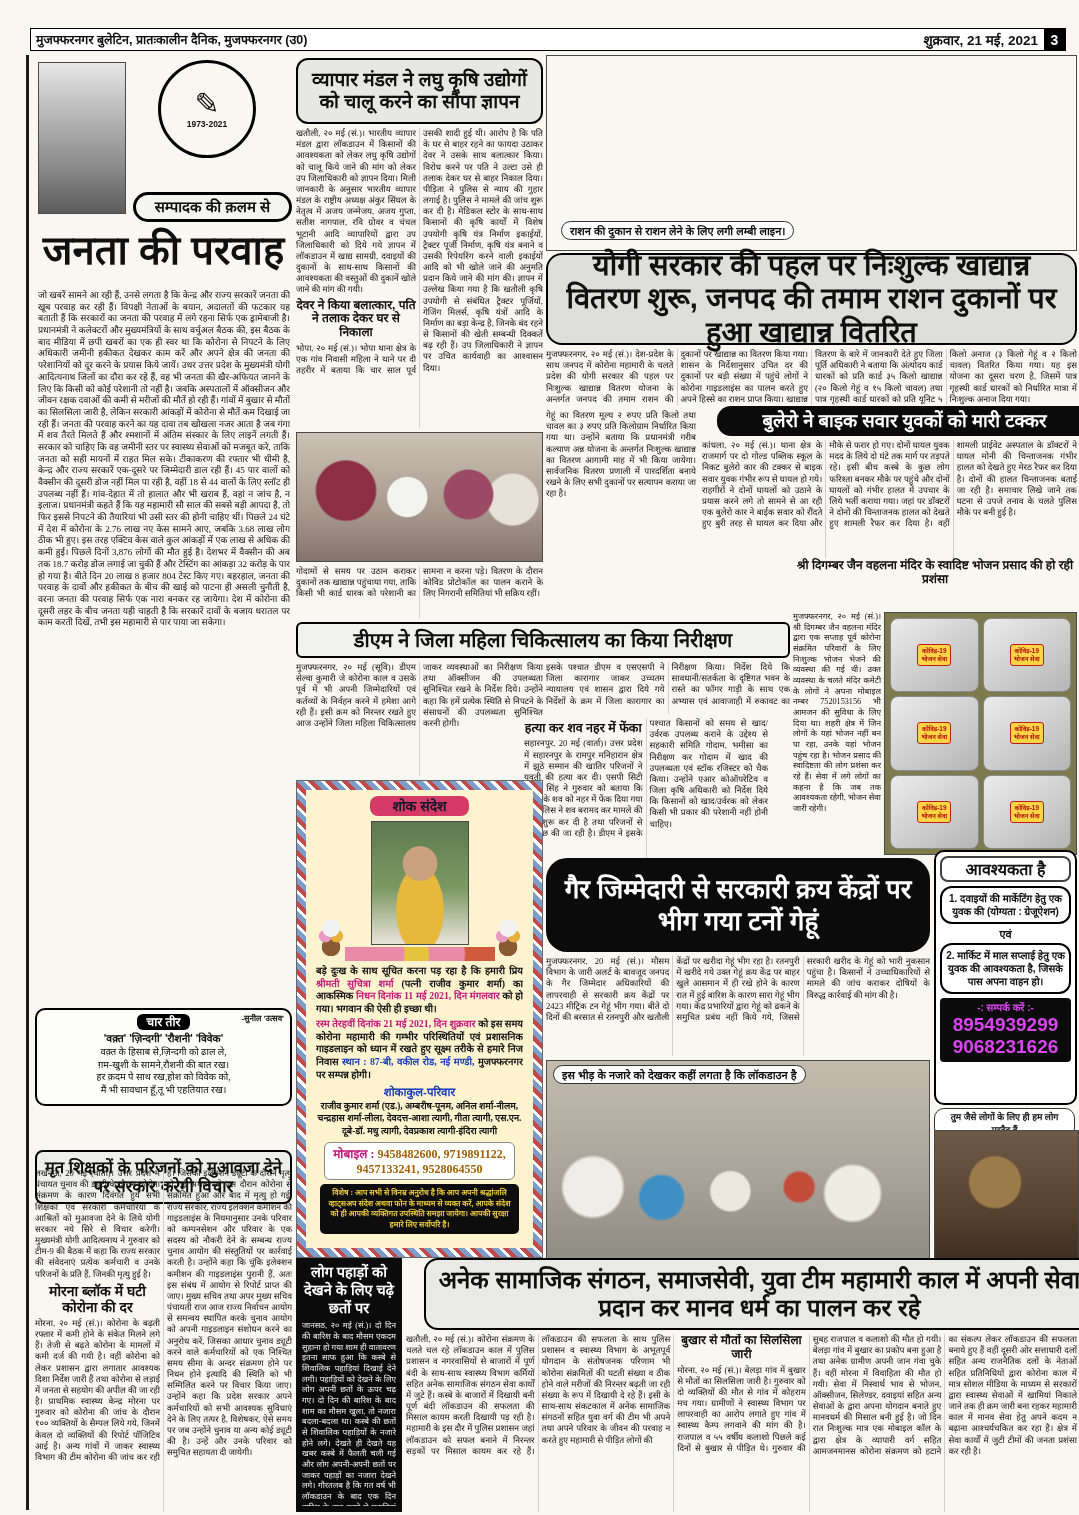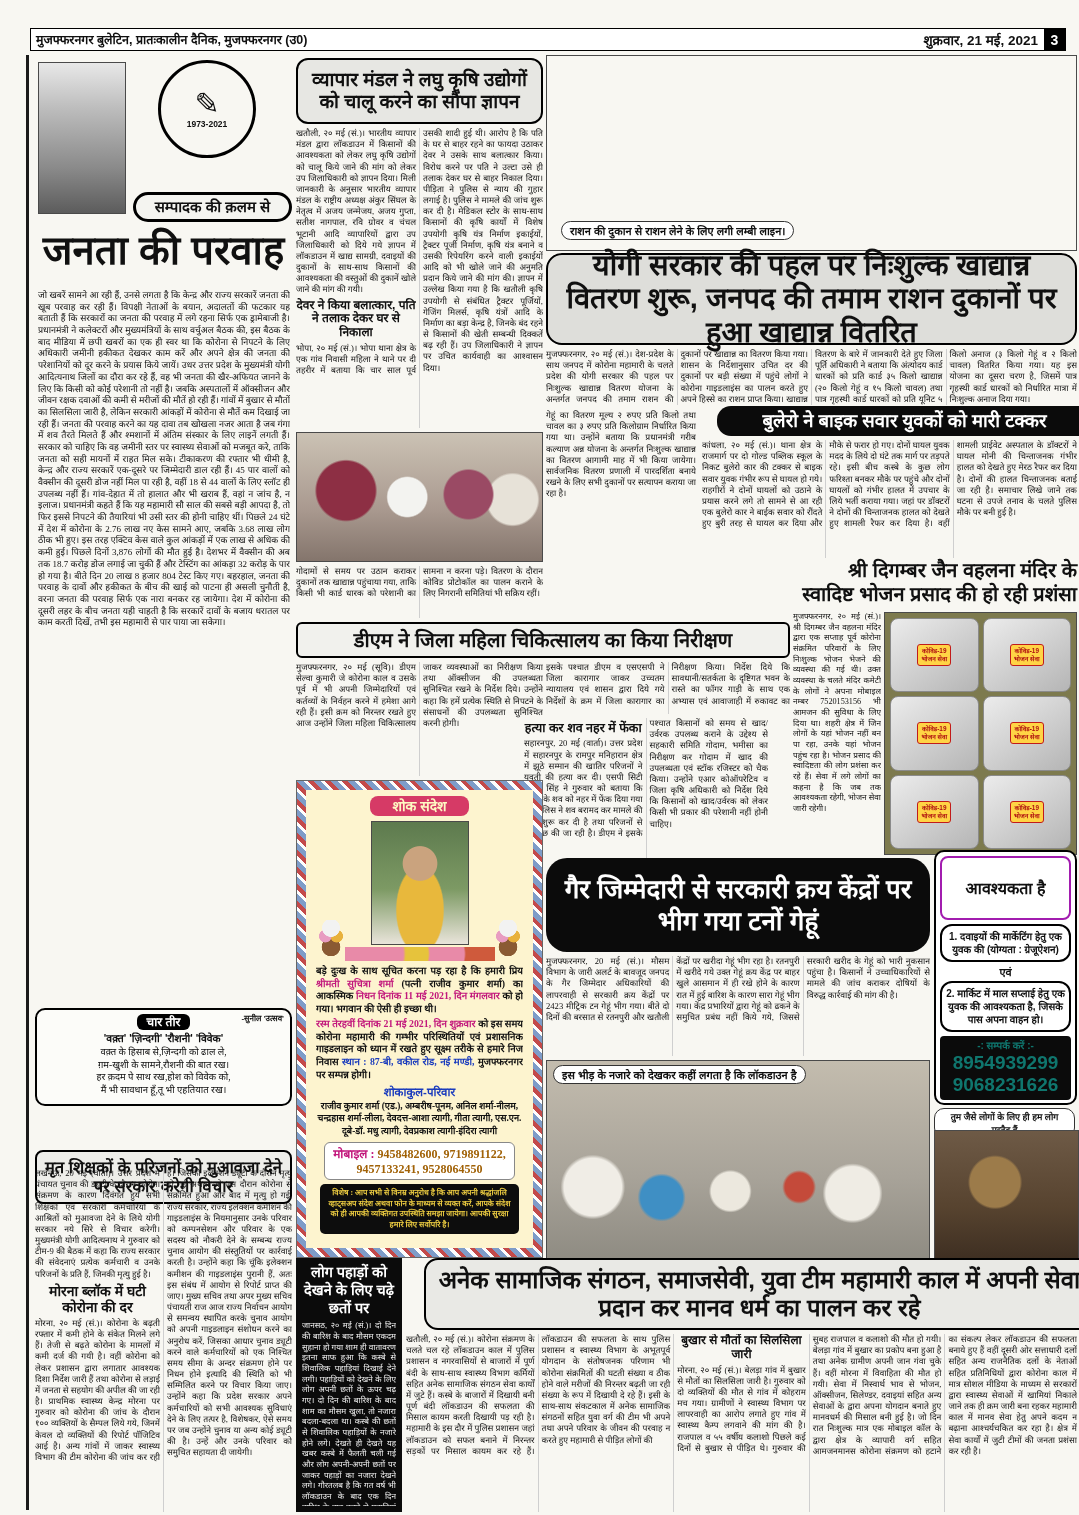--- a/index.html
+++ b/index.html
@@ -122,21 +122,21 @@
     <span>योगी सरकार की पहल पर निःशुल्क खाद्यान्न वितरण शुरू, जनपद की तमाम राशन दुकानों पर हुआ खाद्यान्न वितरित</span>
   </div>
   <div class="abs bt c4" style="left:546px;top:349px;width:531px;height:56px;">मुजफ्फरनगर, २० मई (सं.)। देश-प्रदेश के साथ जनपद में कोरोना महामारी के चलते प्रदेश की योगी सरकार की पहल पर निःशुल्क खाद्यान्न वितरण योजना के अन्तर्गत जनपद की तमाम राशन की दुकानों पर खाद्यान्न का वितरण किया गया। शासन के निर्देशानुसार उचित दर की दुकानों पर बड़ी संख्या में पहुंचे लोगों ने कोरोना गाइडलाइंस का पालन करते हुए अपने हिस्से का राशन प्राप्त किया। खाद्यान्न वितरण के बारे में जानकारी देते हुए जिला पूर्ति अधिकारी ने बताया कि अंत्योदय कार्ड धारकों को प्रति कार्ड ३५ किलो खाद्यान्न (२० किलो गेहूं व १५ किलो चावल) तथा पात्र गृहस्थी कार्ड धारकों को प्रति यूनिट ५ किलो अनाज (३ किलो गेहूं व २ किलो चावल) वितरित किया गया। यह इस योजना का दूसरा चरण है, जिसमें पात्र गृहस्थी कार्ड धारकों को निर्धारित मात्रा में निःशुल्क अनाज दिया गया।</div>
   <div class="abs bt" style="left:546px;top:410px;width:150px;height:148px;">गेहूं का वितरण मूल्य २ रुपए प्रति किलो तथा चावल का ३ रुपए प्रति किलोग्राम निर्धारित किया गया था। उन्होंने बताया कि प्रधानमंत्री गरीब कल्याण अन्न योजना के अन्तर्गत निःशुल्क खाद्यान्न का वितरण आगामी माह में भी किया जायेगा। सार्वजनिक वितरण प्रणाली में पारदर्शिता बनाये रखने के लिए सभी दुकानों पर सत्यापन कराया जा रहा है।</div>
 
   <div class="abs hblack" style="left:717px;top:406px;width:375px;height:30px;font-size:18.5px;border-radius:14px;">
     <span>बुलेरो ने बाइक सवार युवकों को मारी टक्कर</span>
   </div>
   <div class="abs bt c3" style="left:702px;top:440px;width:375px;height:118px;">कांधला, २० मई (सं.)। थाना क्षेत्र के राजमार्ग पर दो गोल्ड पब्लिक स्कूल के निकट बुलेरो कार की टक्कर से बाइक सवार युवक गंभीर रूप से घायल हो गये। राहगीरों ने दोनों घायलों को उठाने के प्रयास करने लगे तो सामने से आ रही एक बुलेरो कार ने बाईक सवार को रौंदते हुए बुरी तरह से घायल कर दिया और मौके से फरार हो गए। दोनों घायल युवक मदद के लिये दो घंटे तक मार्ग पर तड़पते रहे। इसी बीच कस्बे के कुछ लोग फरिश्ता बनकर मौके पर पहुंचे और दोनों घायलों को गंभीर हालत में उपचार के लिये भर्ती कराया गया। जहां पर डॉक्टरों ने दोनों की चिन्ताजनक हालत को देखते हुए शामली रैफर कर दिया है। वहीं शामली प्राईवेट अस्पताल के डॉक्टरों ने घायल मोनी की चिन्ताजनक गंभीर हालत को देखते हुए मेरठ रैफर कर दिया है। दोनों की हालत चिन्ताजनक बताई जा रही है। समाचार लिखे जाने तक घटना से उपजे तनाव के चलते पुलिस मौके पर बनी हुई है।</div>
 
-  <div class="abs sans" style="left:793px;top:558px;width:284px;height:50px;font-size:20px;font-weight:bold;text-align:right;line-height:1.2;">श्री दिगम्बर जैन वहलना मंदिर के स्वादिष्ट भोजन प्रसाद की हो रही प्रशंसा</div>
+  <div class="abs sans" style="left:793px;top:558px;width:284px;height:50px;font-size:12px;font-weight:bold;text-align:center;line-height:1.2;">श्री दिगम्बर जैन वहलना मंदिर के स्वादिष्ट भोजन प्रसाद की हो रही प्रशंसा</div>
   <div class="abs bt" style="left:793px;top:612px;width:88px;height:243px;font-size:8.2px;">मुजफ्फरनगर, २० मई (सं.)। श्री दिगम्बर जैन वहलना मंदिर द्वारा एक सप्ताह पूर्व कोरोना संक्रमित परिवारों के लिए निःशुल्क भोजन भेजने की व्यवस्था की गई थी। उक्त व्यवस्था के चलते मंदिर कमेटी के लोगों ने अपना मोबाइल नम्बर 7520153156 भी आमजन की सुविधा के लिए दिया था। शहरी क्षेत्र में जिन लोगों के यहां भोजन नहीं बन पा रहा, उनके यहां भोजन पहुंच रहा है। भोजन प्रसाद की स्वादिष्टता की लोग प्रशंसा कर रहे हैं। सेवा में लगे लोगों का कहना है कि जब तक आवश्यकता रहेगी, भोजन सेवा जारी रहेगी।</div>
   <div class="abs photo" style="left:884px;top:612px;width:193px;height:243px;background:#7d7a4e;display:grid;grid-template-columns:1fr 1fr;grid-template-rows:1fr 1fr 1fr;gap:4px;padding:5px;">
     <div class="tray">
         <span class="tray-label prel">कोविड-19
 भोजन सेवा</span>
       </div>
     <div class="tray">
         <span class="tray-label prel">कोविड-19
 भोजन सेवा</span>
       </div>
@@ -165,21 +165,21 @@
   <div class="abs bt c2" style="left:546px;top:662px;width:244px;height:52px;">इसके पश्चात डीएम व एसएसपी ने जिला कारागार जाकर उच्चतम न्यायालय एवं शासन द्वारा दिये गये निर्देशों के क्रम में जिला कारागार का निरीक्षण किया। निर्देश दिये कि सावधानी/सतर्कता के दृष्टिगत भवन के रास्ते का फॉगर गाड़ी के साथ एक अभ्यास एवं आवाजाही में रुकावट का निरीक्षण किया जाये, ताकि किसी अन्होनी के दृष्टिगत तत्काल सहायता दी जा सके। डीएम ने इसके पश्चात खतौली तहसील के ग्राम बकचू एवं तहसील बुढ़ाना के ग्राम का औचक निरीक्षण किया।</div>
   <div class="abs bt c2" style="left:524px;top:718px;width:244px;height:140px;">
     <span class="subhead" style="font-size:12.5px;">हत्या कर शव नहर में फेंका</span>
     <span>सहारनपुर, 20 मई (वार्ता)। उत्तर प्रदेश में सहारनपुर के रामपुर मनिहारान क्षेत्र में झूठे सम्मान की खातिर परिजनों ने युवती की हत्या कर दी। एसपी सिटी राजेश सिंह ने गुरुवार को बताया कि युवती के शव को नहर में फेंक दिया गया था। पुलिस ने शव बरामद कर मामले की जांच शुरू कर दी है तथा परिजनों से पूछताछ की जा रही है।</span>
     <span>डीएम ने इसके पश्चात किसानों को समय से खाद/उर्वरक उपलब्ध कराने के उद्देश्य से सहकारी समिति गोदाम, भमीसा का निरीक्षण कर गोदाम में खाद की उपलब्धता एवं स्टॉक रजिस्टर को चैक किया। उन्होंने एआर कोऑपरेटिव व जिला कृषि अधिकारी को निर्देश दिये कि किसानों को खाद/उर्वरक को लेकर किसी भी प्रकार की परेशानी नहीं होनी चाहिए।</span>
   </div>
 
   <div class="abs shok-border" style="left:296px;top:780px;width:247px;height:478px;">
     <div class="shok-inner">
       <div style="text-align:center;">
-        <span class="sans" style="background:#d63a66;color:#fef9c3;font-weight:bold;font-size:14px;padding:2px 22px;border-radius:8px;">शोक संदेश</span>
+        <span class="sans" style="background:#d63a66;color:#0f172a;font-weight:bold;font-size:14px;padding:2px 22px;border-radius:8px;">शोक संदेश</span>
       </div>
       <div class="abs flower" style="left:12px;top:130px;"></div>
       <div class="abs flower" style="right:12px;top:130px;"></div>
       <div class="photo" style="width:96px;height:122px;margin:6px auto 2px;background:
              radial-gradient(circle at 50% 34%,#caa37e 0 18%,transparent 19%),
              radial-gradient(ellipse at 50% 72%,#e8b83c 0 34%,transparent 36%),
              linear-gradient(180deg,#5d7a4e 0%,#7d9a64 55%,#e9e4da 100%);"></div>
       <div style="height:14px;background:
              radial-gradient(circle at 15% 50%,#e88aa8 0 28%,transparent 30%),
              radial-gradient(circle at 38% 50%,#e6c33c 0 28%,transparent 30%),
@@ -200,25 +200,25 @@
       <div style="background:#0d0d0d;color:#e8c840;border-radius:5px;margin:0 4px;font-size:7.8px;font-weight:bold;text-align:center;line-height:1.35;padding:4px 6px;">विशेष : आप सभी से विनम्र अनुरोध है कि आप अपनी श्रद्धांजलि व्हाट्सअप संदेश अथवा फोन के माध्यम से व्यक्त करें, आपके संदेश को ही आपकी व्यक्तिगत उपस्थिति समझा जायेगा। आपकी सुरक्षा हमारे लिए सर्वोपरि है।</div>
     </div>
   </div>
 
   <div class="abs hblack" style="left:546px;top:858px;width:384px;height:94px;font-size:26px;border-radius:21px;line-height:1.25;">
     <span>गैर जिम्मेदारी से सरकारी क्रय केंद्रों पर भीग गया टनों गेहूं</span>
   </div>
   <div class="abs bt c3" style="left:546px;top:956px;width:384px;height:100px;">मुजफ्फरनगर, 20 मई (सं.)। मौसम विभाग के जारी अलर्ट के बावजूद जनपद के गैर जिम्मेदार अधिकारियों की लापरवाही से सरकारी क्रय केंद्रों पर 2423 मीट्रिक टन गेहूं भीग गया। बीते दो दिनों की बरसात से रतनपुरी और खतौली केंद्रों पर खरीदा गेहूं भीग रहा है। रतनपुरी में खरीदे गये उक्त गेहूं क्रय केंद्र पर बाहर खुले आसमान में ही रखे होने के कारण रात में हुई बारिश के कारण सारा गेहूं भीग गया। केंद्र प्रभारियों द्वारा गेहूं को ढकने के समुचित प्रबंध नहीं किये गये, जिससे सरकारी खरीद के गेहूं को भारी नुकसान पहुंचा है। किसानों ने उच्चाधिकारियों से मामले की जांच कराकर दोषियों के विरुद्ध कार्रवाई की मांग की है।</div>
 
   <div class="abs sans" style="left:934px;top:850px;width:143px;height:255px;border:2.5px solid #000;border-radius:10px;background:#fff;padding:4px;text-align:center;">
-    <div style="border:2px solid #a21caf;border-radius:8px;font-weight:bold;font-size:16px;padding:19px 0;">आवश्यकता है</div>
+    <div style="border:2px solid #404040;border-radius:8px;font-weight:bold;font-size:16px;padding:0 0;">आवश्यकता है</div>
     <div style="border:2px solid #000;border-radius:12px;font-weight:bold;font-size:10px;line-height:1.3;padding:4px 3px;margin-top:4px;">1. दवाइयों की मार्केटिंग हेतु एक युवक की (योग्यता : ग्रेजूऐशन)</div>
     <div style="font-weight:bold;font-size:11px;margin:2px 0;">एवं</div>
     <div style="border:2px solid #000;border-radius:12px;font-weight:bold;font-size:10px;line-height:1.3;padding:4px 3px;">2. मार्किट में माल सप्लाई हेतु एक युवक की आवश्यकता है, जिसके पास अपना वाहन हो।</div>
-    <div style="background:#0b0b0b;color:#0f766e;border-radius:4px;margin-top:4px;padding:2px 0 4px;">
+    <div style="background:#0b0b0b;color:#d946ef;border-radius:4px;margin-top:4px;padding:2px 0 4px;">
       <div style="font-size:10px;font-weight:bold;">-: सम्पर्क करें :-</div>
       <div style="font-size:19px;font-weight:bold;line-height:1.15;">8954939299</div>
       <div style="font-size:19px;font-weight:bold;line-height:1.15;">9068231626</div>
     </div>
   </div>
 
   <div class="abs photo" style="left:546px;top:1060px;width:384px;height:212px;background:
      radial-gradient(circle at 12% 60%,#f0ede6 0 8%,transparent 9%),
      radial-gradient(circle at 30% 65%,#3f8fc4 0 7%,transparent 8%),
      radial-gradient(circle at 48% 62%,#ece8de 0 8%,transparent 9%),

